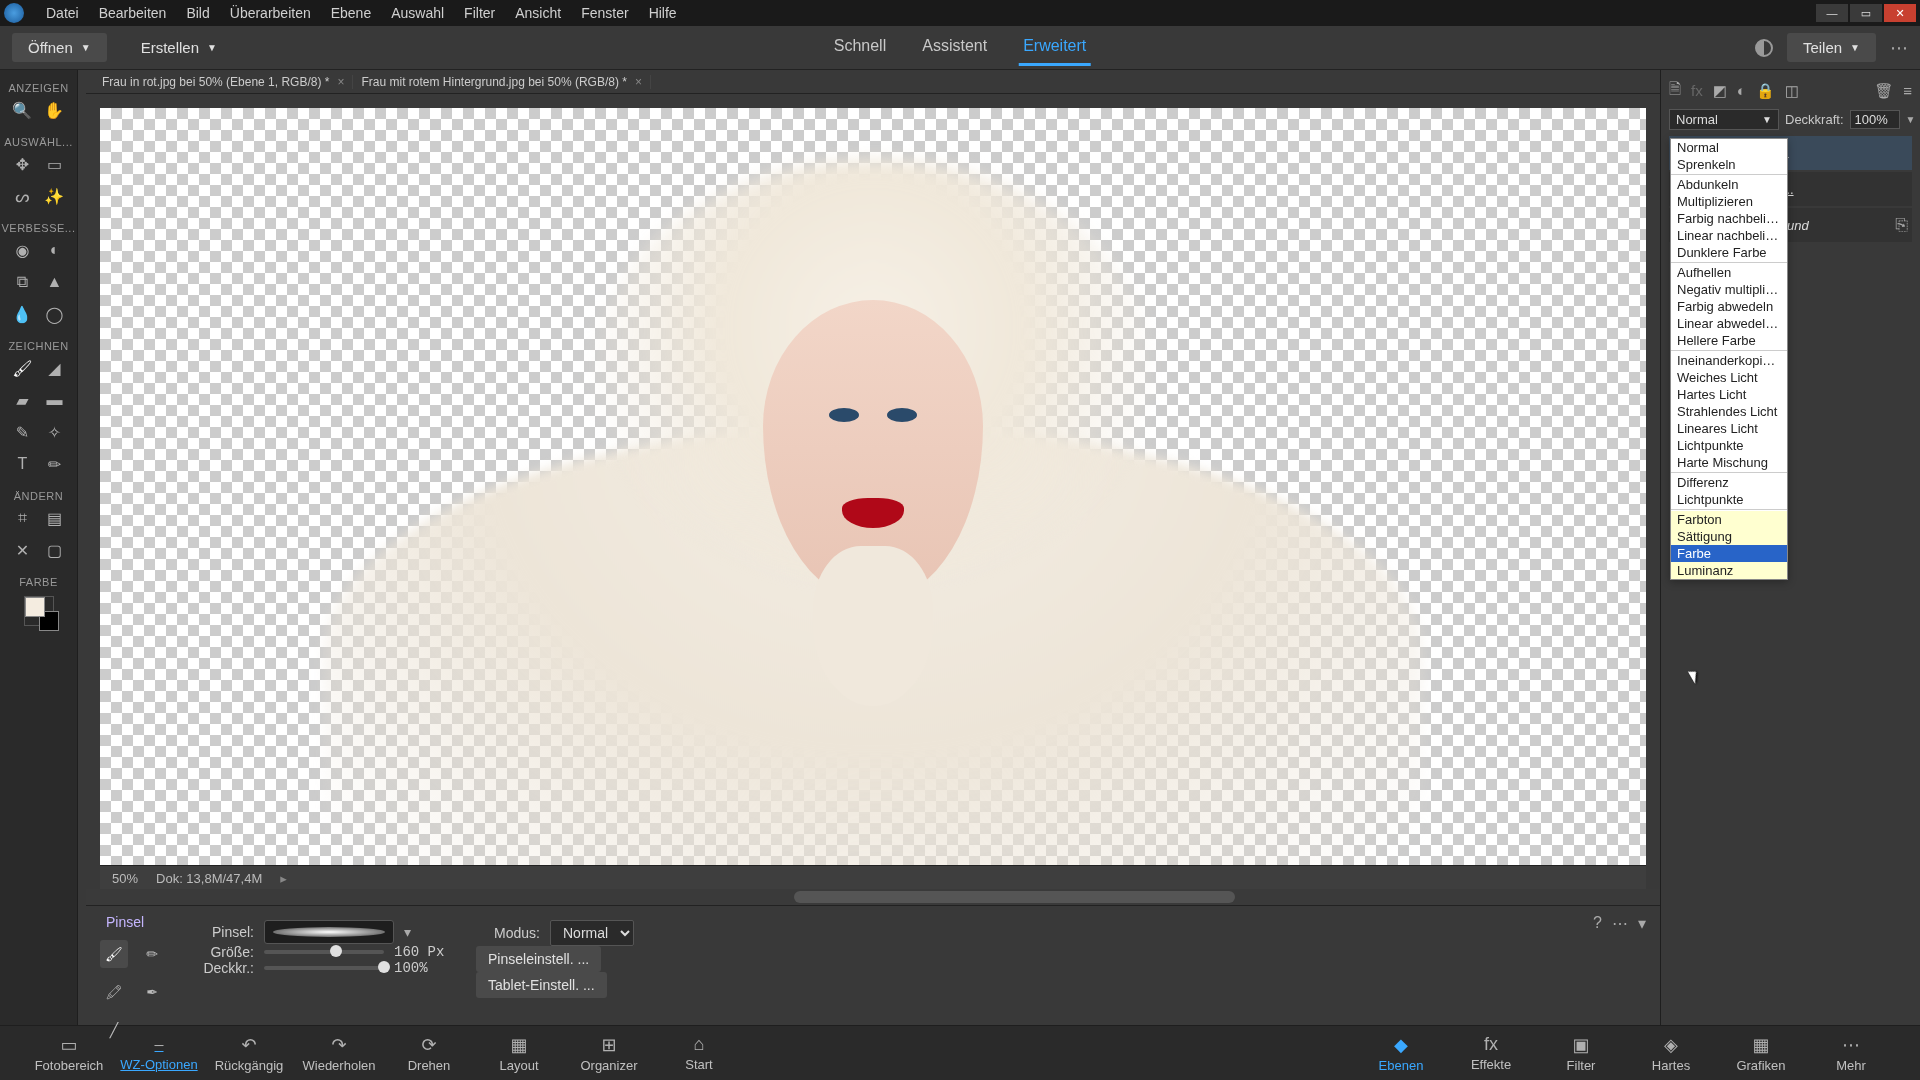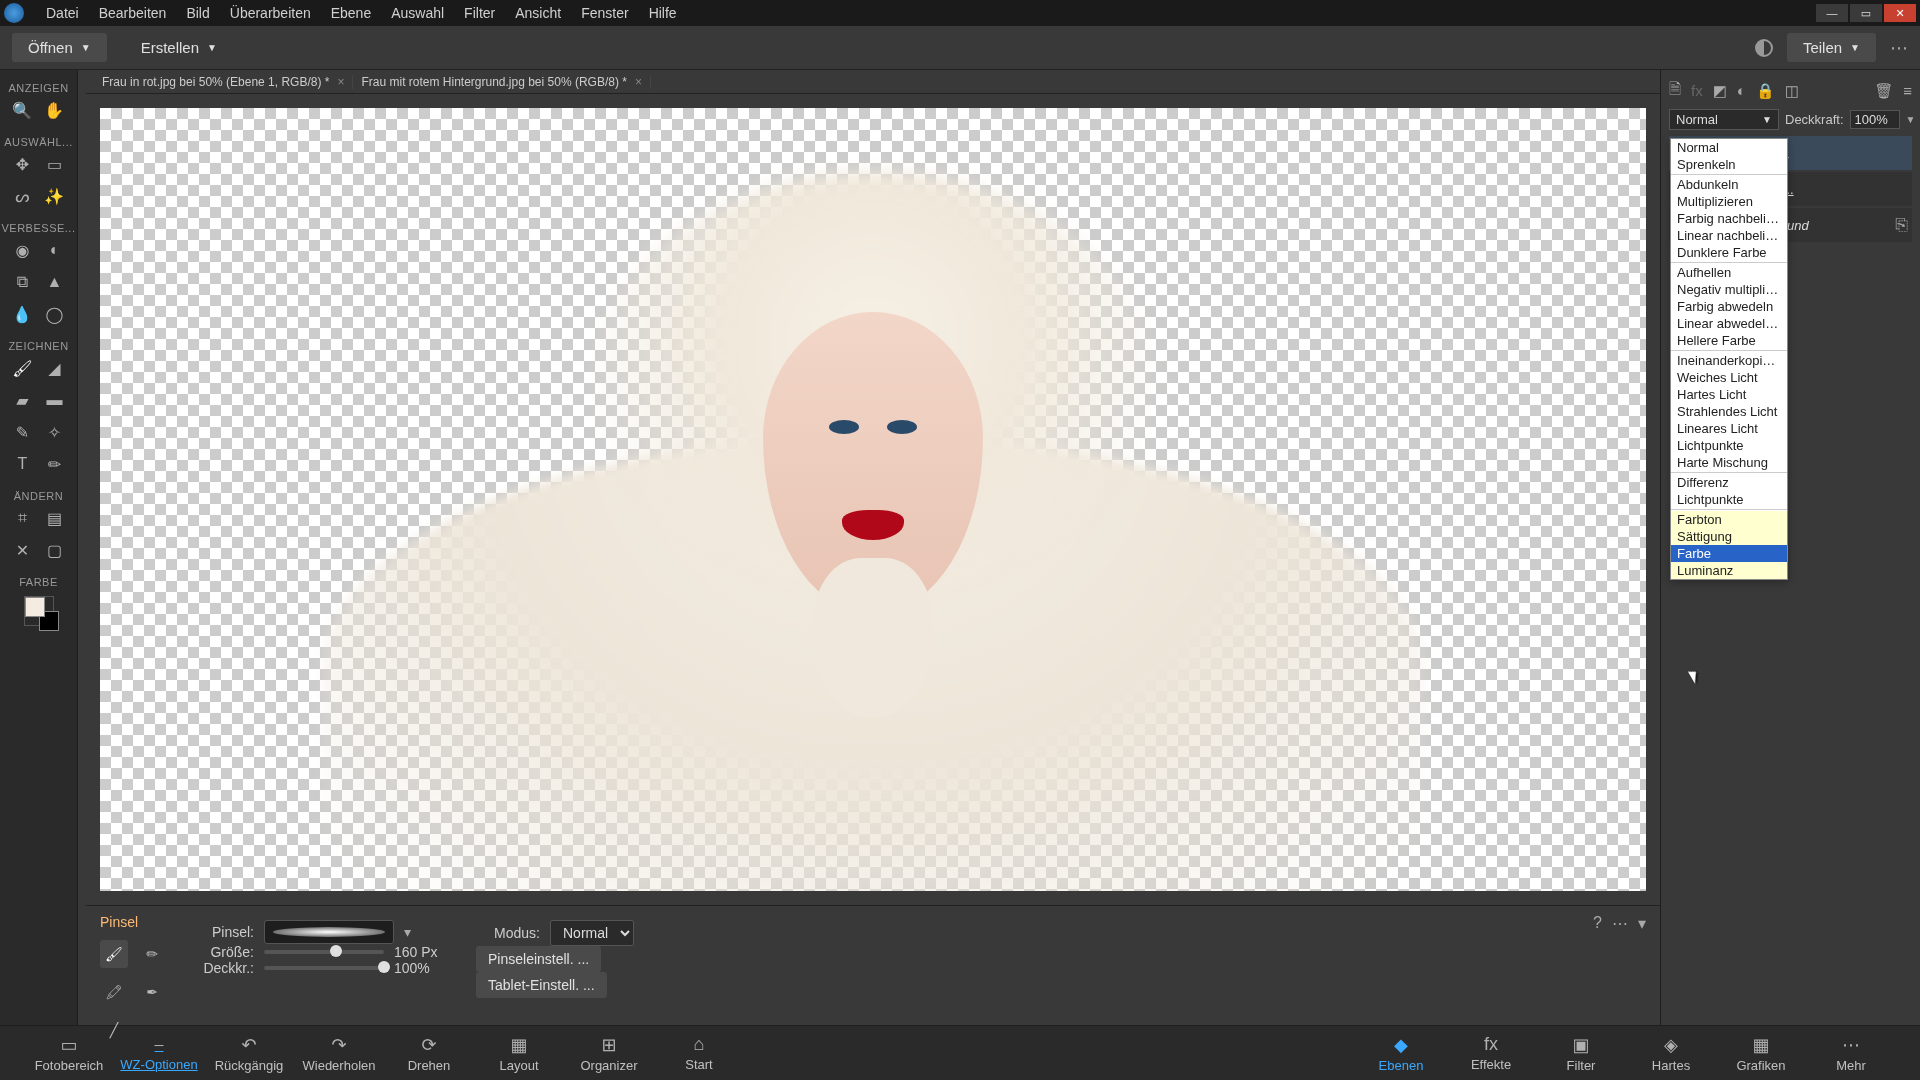--- a/index.html
+++ b/index.html
@@ -57,31 +57,31 @@
 .layer-name{font-size:13px;color:#ddd;}
 .layer-item .u{text-decoration:underline;}
 .layer-item .link-ico{margin-left:auto;color:#aaa;}
 .dropdown{position:absolute;top:28px;left:0;width:118px;background:#fff;color:#222;z-index:50;font-size:13px;border:1px solid #888;box-shadow:0 2px 8px rgba(0,0,0,.3);}
 .dropdown .item{padding:1px 6px;white-space:nowrap;overflow:hidden;text-overflow:ellipsis;}
 .dropdown .sep{border-top:1px solid #ccc;margin:1px 0;}
 .dropdown .item.sel{background:#2864c8;color:#fff;}
 .dropdown .item.hint{background:rgba(255,255,100,.3);}
 .opts{height:120px;background:#393939;border-top:1px solid #222;display:flex;align-items:flex-start;padding:8px 14px;gap:24px;font-size:14px;color:#ccc;position:relative;}
 .opts .tool-pick{display:flex;flex-direction:column;gap:10px;}
-.opts .tool-label{font-size:14px;color:#fdba74;}
+.opts .tool-label{font-size:14px;color:#c4b5fd;margin-left:6px;}
 .opts .tool-icons{display:flex;gap:10px;}
 .opts .mini-tool{width:28px;height:28px;display:flex;align-items:center;justify-content:center;color:#bbb;}
 .opts .group{display:flex;flex-direction:column;margin-top:6px;}
 .opts .row{display:flex;align-items:center;gap:10px;}
 .opts label{font-size:14px;color:#ccc;min-width:64px;text-align:right;}
 .brush-preview{width:130px;height:24px;background:#1e1e1e;border:1px solid #555;border-radius:3px;position:relative;overflow:hidden;}
 .brush-preview::after{content:"";position:absolute;left:8px;right:8px;top:50%;height:10px;transform:translateY(-50%);background:radial-gradient(ellipse at center,#fff,rgba(255,255,255,.1));border-radius:50%;}
 .slider{width:120px;height:4px;background:#555;border-radius:2px;position:relative;}
 .slider .knob{position:absolute;top:-5px;width:12px;height:12px;border-radius:50%;background:#e0e0e0;}
-.val{min-width:58px;font-size:14px;}
+.val{min-width:58px;font-size:14px;font-family:Liberation Mono, monospace;}
 .opts-btn{background:#4a4a4a;padding:5px 12px;border-radius:3px;font-size:14px;color:#e0e0e0;}
 .opts select{background:#2a2a2a;color:#ddd;border:1px solid #555;padding:3px 8px;font-size:14px;border-radius:2px;}
 .opts .right-icons{position:absolute;right:14px;top:8px;display:flex;gap:10px;color:#aaa;font-size:16px;}
 .dock{height:55px;background:#2a2a2a;border-top:1px solid #1e1e1e;display:flex;align-items:center;padding:0 24px;font-size:13px;color:#c0c0c0;}
 .dock-item{display:flex;flex-direction:column;align-items:center;gap:2px;min-width:90px;cursor:pointer;}
 .dock-item .ico{font-size:18px;color:#b0b0b0;}
 .dock-item.active{color:#3aa8ff;}
 .dock-item.active .ico{color:#3aa8ff;}
 .dock-item.link{color:#3aa8ff;text-decoration:underline;}
 .dock .spacer{flex:1;}
@@ -114,20 +114,25 @@
 <div class="secondbar">
   <div class="button">
     <span>Öffnen</span>
     <span class="caret">▼</span>
   </div>
   <div style="width:18px"></div>
   <div class="button" style="background:transparent">
     <span>Erstellen</span>
     <span class="caret">▼</span>
   </div>
+  <div class="tabs-mode" id="modes-slot">
+      <span>Schnell</span>
+      <span>Assistent</span>
+      <span class="active">Erweitert</span>
+    </div>
   <div class="right-ctrl">
     <div class="circle-icon"></div>
     <div class="button">
       <span>Teilen</span>
       <span class="caret">▼</span>
     </div>
     <span style="font-size:18px;color:#aaa;">⋯</span>
   </div>
 </div>
 
@@ -211,20 +216,28 @@
         <div class="portrait">
           <div class="fur"></div>
           <div class="hair"></div>
           <div class="face">
             <div class="eye l"></div>
               <div class="eye r"></div>
             <div class="lips"></div>
           </div>
           <div class="hand"></div>
         </div>
+      </div>
+      <div class="status">
+        <span>50%</span>
+        <span>Dok: 13,8M/47,4M</span>
+        <span style="color:#888">▸</span>
+        <div class="hscroll">
+            <div class="thumb"></div>
+          </div>
       </div>
     </div>
 
     <div class="opts">
       <div class="tool-pick">
         <div class="tool-label">Pinsel</div>
         <div class="tool-icons">
           <div class="mini-tool" style="background:#4a4a4a;border-radius:3px;color:#fff">🖌</div>
           <div class="mini-tool">✏</div>
         </div>

